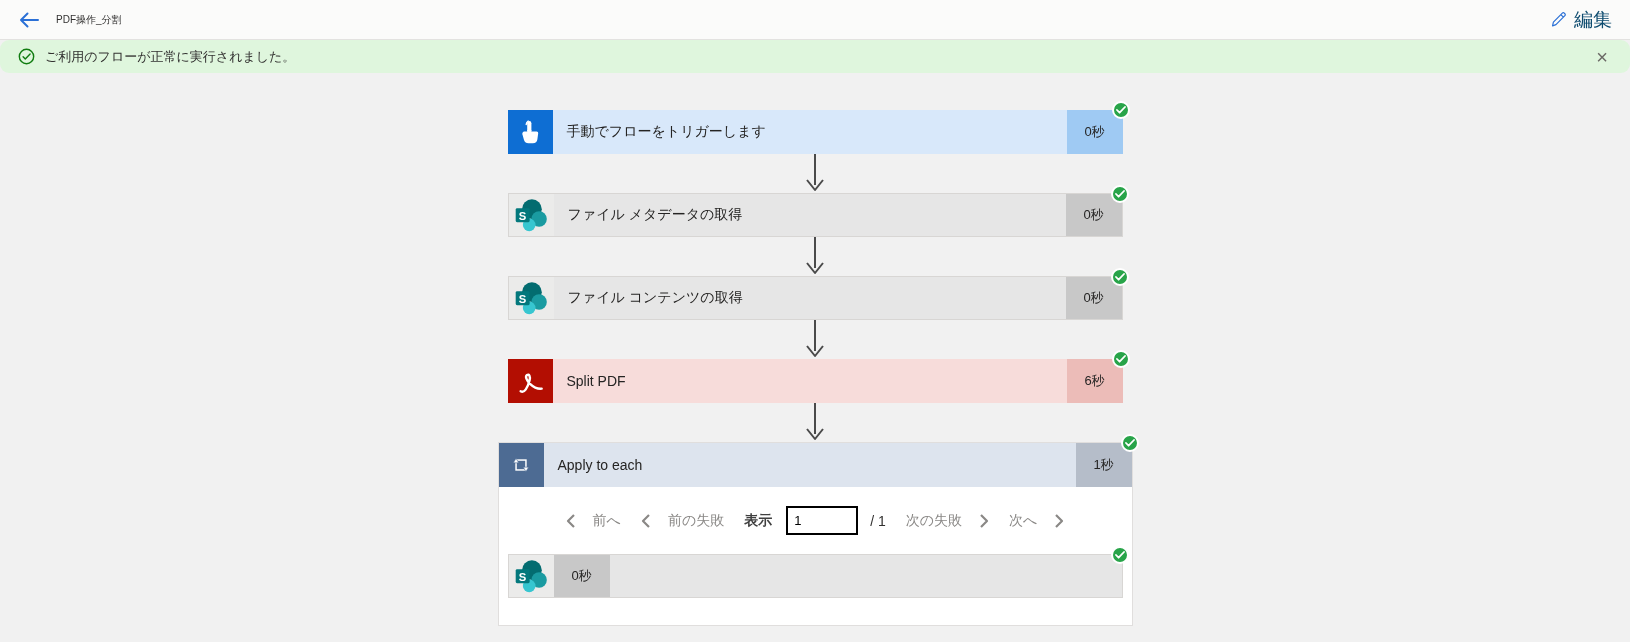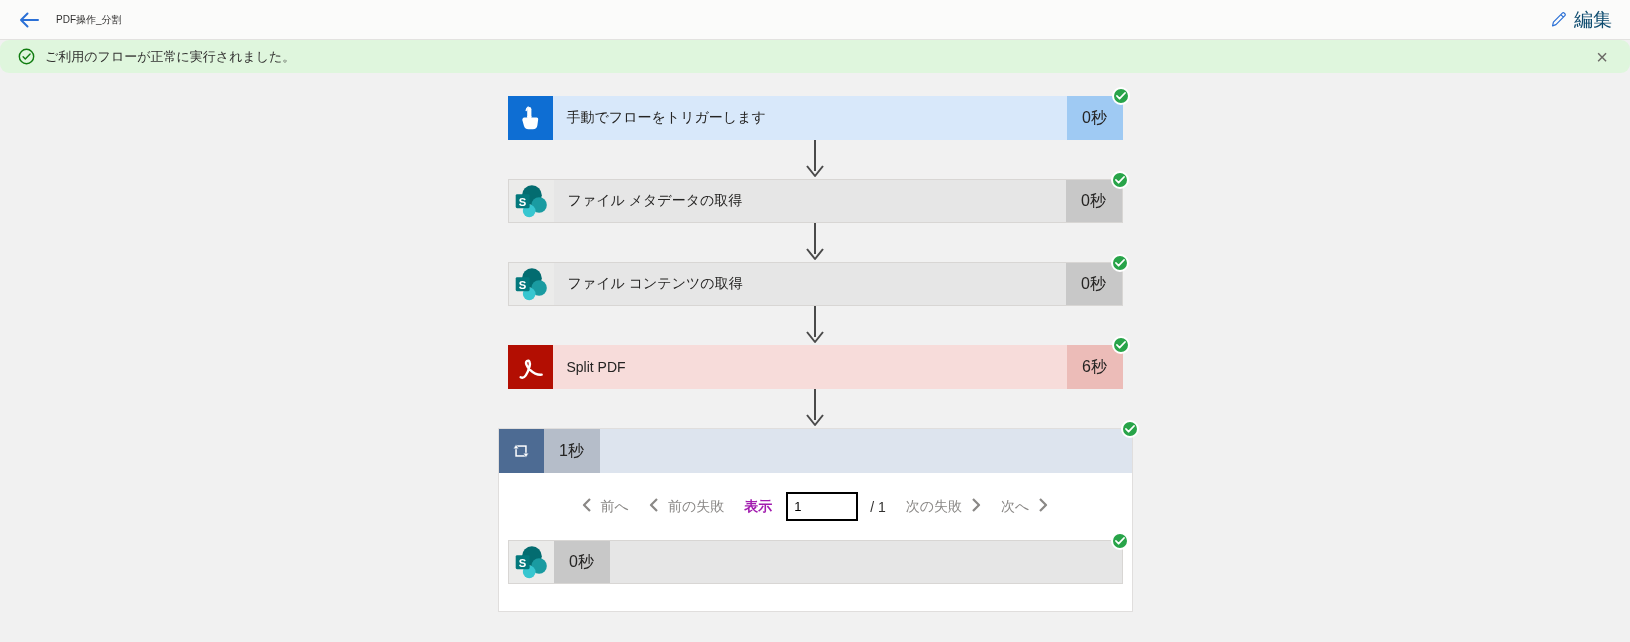--- a/index.html
+++ b/index.html
@@ -16,29 +16,29 @@
   .edit-label { font-size:19px; color:#0c4a6e;font-family:Liberation Mono, monospace; }
 
   
   .banner { height:33px; background:#dff6dd; display:flex; align-items:center; padding:0 18px;border-radius:9px; }
   .banner-msg { font-size:13px; color:#323130; margin-left:10px; }
   .banner-close { margin-left:auto; background:none; border:none; cursor:pointer;
     font-size:20px; line-height:1; color:#6b6966; padding:0 4px; }
 
   
   .canvas { height:569px; background:#f1f1f1; overflow:hidden; }
-  .flow-col { width:635px; margin:0 auto; padding-top:23px; display:flex;
+  .flow-col { width:635px; margin:14px auto; padding-top:23px; display:flex;
     flex-direction:column; align-items:center; }
 
   .node { position:relative; width:615px; height:44px; display:flex; align-items:stretch; }
   .node-icon { width:45px; flex:0 0 45px; display:flex; align-items:center; justify-content:center; }
   .node-label { flex:1; display:flex; align-items:center; padding-left:14px;
     font-size:14px; color:#252423; }
   .node-duration { flex:0 0 56px; display:flex; align-items:center; justify-content:center;
-    font-size:16px; color:#252423; }
+    font-size:13px; color:#252423; }
 
   .node--trigger .node-icon { background:#0e6ed3; }
   .node--trigger { background:#d8e8fa; }
   .node--trigger .node-duration { background:#9fcaf3; }
 
   .node--gray { background:#e6e6e6; border:1px solid #d8d6d4; }
   .node--gray .node-icon { background:#ebebea; }
   .node--gray .node-duration { background:#c8c8c8; }
 
   .node--red { background:#f7dcda; }
@@ -52,23 +52,23 @@
   .badge { position:absolute; top:-9px; right:-7px; width:18px; height:18px;
     background:#28a449; border:2px solid #fff; border-radius:50%;
     display:flex; align-items:center; justify-content:center; }
 
   .arrow { height:39px; display:flex; justify-content:center; }
 
   
   .scope { width:635px; background:#ffffff; border:1px solid #e0dedd; position:relative; }
   .scope-body { display:flex; flex-direction:column; align-items:center; }
   .pager { height:67px; display:flex; align-items:center; justify-content:center; gap:20px; }
-  .pager-link { display:flex; align-items:flex-start; gap:10px; background:none; border:none;
+  .pager-link { display:flex; align-items:center; gap:18px; background:none; border:none;
     cursor:pointer; font-size:14px; color:#8a8886; }
-  .pager-display { font-size:14px; font-weight:700; color:#a21caf; }
+  .pager-display { font-size:14px; font-weight:700; color:#404040; }
   .pager-input { width:72px; height:29px; border:2px solid #000; font-size:13px;
     padding:0 6px; color:#000; background:#fff; }
   .pager-total { font-size:14px; color:#323130; }
   .scope-pad { height:27px; }
 
   svg { display:block; }
 </style>
 </head>
 <body>
 
@@ -208,20 +208,21 @@
 
     <div class="scope">
       <div class="node node--loop">
         <div class="node-icon">
           <svg width="26" height="26" viewBox="0 0 42 42">
             <rect x="13" y="13" width="16" height="16" fill="none" stroke="#ffffff" stroke-width="2.4"></rect>
             <path d="M8.5 17.5 L13 10.5 L17.5 17.5 z" fill="#ffffff" stroke="#4d6b93" stroke-width="1"></path>
             <path d="M24.5 24.5 h9 L29 31.5 z" fill="#ffffff" stroke="#4d6b93" stroke-width="1"></path>
           </svg>
         </div>
+        <div class="node-label">Apply to each</div>
         <div class="node-duration">1秒</div>
         <div class="badge">
           <svg width="10" height="8" viewBox="0 0 10 8">
               <path d="M1 4 l2.6 2.7 L9 1" stroke="#fff" stroke-width="1.8" fill="none" stroke-linecap="round" stroke-linejoin="round"></path>
             </svg>
         </div>
       </div>
 
       <div class="scope-body">
 

